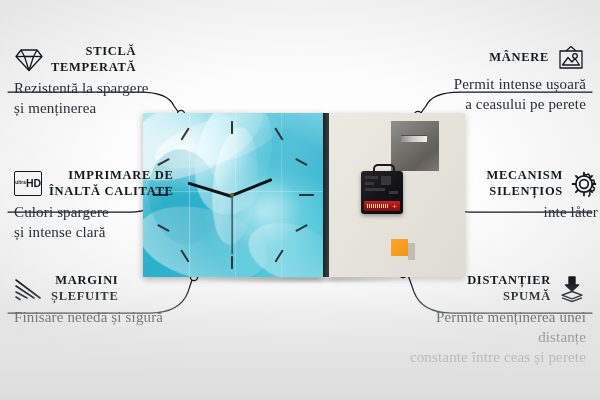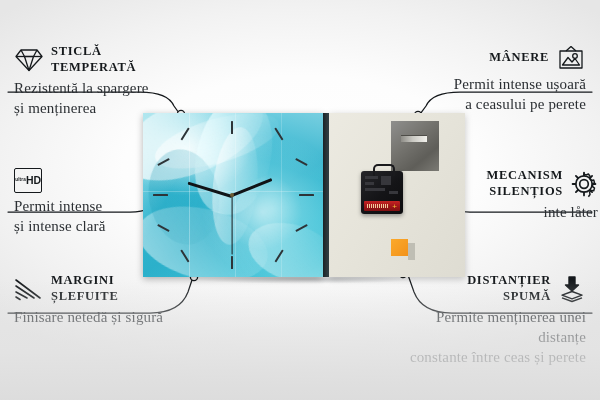--- a/index.html
+++ b/index.html
@@ -25,21 +25,21 @@
   
   .feat{position:absolute;}
   .feat .headrow{display:flex;align-items:center;gap:7px;}
   .feat.left .headrow{justify-content:flex-start;}
   .feat.right .headrow{justify-content:flex-end;flex-direction:row;}
   .ttl{
     font-family:"Liberation Serif",serif;
     font-weight:700;font-size:12.5px;letter-spacing:.7px;
     color:#15191c;line-height:1.25;text-transform:uppercase;
   }
-  .feat.left .ttl{text-align:left;}
+  .feat.left .ttl{text-align:right;}
   .feat.right .ttl{text-align:right;}
   .sub{
     font-family:"Liberation Serif",serif;
     font-size:15px;color:#2b2f33;line-height:1.32;margin-top:4px;
     letter-spacing:.15px;
   }
   .feat.right .sub{text-align:right;}
   .icon{flex:0 0 auto;display:block;}
 
   
@@ -220,23 +220,27 @@
       <div>și menținerea</div>
     </div>
   </div>
 
   <div class="feat left" style="left:14px;top:168px;width:190px;">
     <div class="headrow">
       <div class="hdbox">
         <div class="u">ultra</div>
         <div class="h">HD</div>
       </div>
-    </div>
-    <div class="sub">
-      <div>Permit intense</div>
+      <div class="ttl">
+        <div>IMPRIMARE DE</div>
+        <div>ÎNALTĂ CALITATE</div>
+      </div>
+    </div>
+    <div class="sub">
+      <div>Culori spargere</div>
       <div>și intense clară</div>
     </div>
   </div>
 
   <div class="feat left" style="left:14px;top:273px;width:185px;">
     <div class="headrow">
       <svg class="icon" width="30" height="24" viewBox="0 0 30 24">
         <g stroke="#15191c" stroke-width="1.6" stroke-linecap="round">
           <path d="M2,3 L26,21"></path>
             <path d="M2,9 L20,21"></path>

